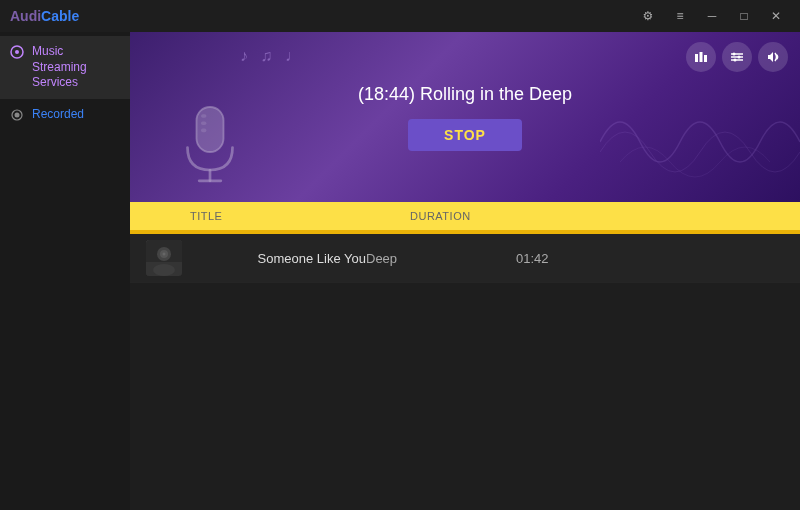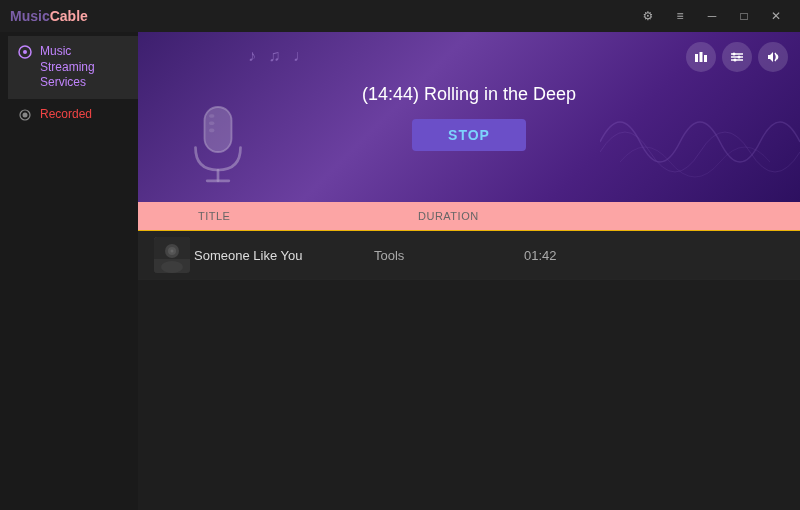--- a/index.html
+++ b/index.html
@@ -54,40 +54,39 @@
       align-items: center;
       justify-content: center;
       border-radius: 3px;
     }
 
     
     .main-layout {
       display: flex;
       flex: 1;
       overflow: hidden;
-      margin-left: 8px;
     }
 
     
     .sidebar {
       width: 130px;
       background: #1a1a1a;
       display: flex;
       flex-direction: column;
       flex-shrink: 0;
       padding-top: 4px;
     }
     .sidebar-item {
       display: flex;
       align-items: flex-start;
       padding: 8px 10px;
       cursor: pointer;
       gap: 8px;
       font-size: 12px;
-      color: #ef4444;
+      color: #3b82f6;
       line-height: 1.3;
     }
     .sidebar-item.active {
       color: #fff;
       background: #2a2a2a;
     }
     .sidebar-icon {
       flex-shrink: 0;
       margin-top: 1px;
       font-size: 13px;
@@ -164,47 +163,47 @@
 
     .now-playing-title {
       color: #fff;
       font-size: 18px;
       font-weight: 400;
       margin-bottom: 14px;
       z-index: 1;
     }
     .stop-btn {
       background: #6b4fc8;
-      color: #7dd3fc;
+      color: #fde047;
       border: none;
       padding: 8px 36px;
       border-radius: 4px;
       font-size: 14px;
       font-weight: 600;
       cursor: pointer;
       z-index: 1;
       letter-spacing: 1px;
     }
 
     
     .table-area {
       flex: 1;
       overflow-y: auto;
       background: #1e1e1e;
     }
     .table-header {
       display: grid;
       grid-template-columns: 220px 150px 150px 120px;
       padding: 8px 16px 8px 60px;
-      border-bottom: 1px solid #eab308;
+      border-bottom: 4px solid #eab308;
       font-size: 11px;
       color: #666;
       letter-spacing: 0.5px;
       text-transform: uppercase;
-      background: #fca5a5;
+      background: #fde047;
     }
     .table-row {
       display: grid;
       grid-template-columns: 40px 180px 150px 150px 120px;
       padding: 6px 16px;
       align-items: center;
       border-bottom: 1px solid #252525;
       background: #242424;
       cursor: pointer;
     }
@@ -231,20 +230,21 @@
       position: absolute;
       bottom: 0;
       left: 0;
       right: 0;
       height: 40%;
       background: rgba(255,255,255,0.05);
     }
     .track-title {
       font-size: 13px;
       color: #ddd;
+      text-align: right;
     }
     .track-artist {
       font-size: 13px;
       color: #aaa;
     }
     .track-album {
       font-size: 13px;
       color: #aaa;
     }
     .track-duration {
@@ -257,21 +257,21 @@
 
     
     .wave-svg { opacity: 0.25; position: absolute; right: 0; bottom: 0; }
   </style>
 </head>
 <body>
 
 <div class="titlebar">
   <div class="titlebar-left">
     <div class="app-logo">
-      <span>Music</span><span style="color:#fca5a5">Cable</span>
+      <span>Audi</span><span style="color:#3b82f6">Cable</span>
     </div>
   </div>
   <div class="titlebar-controls">
     <button class="titlebar-btn">⚙</button>
     <button class="titlebar-btn">≡</button>
     <button class="titlebar-btn">─</button>
     <button class="titlebar-btn">□</button>
     <button class="titlebar-btn close">✕</button>
   </div>
 </div>
@@ -343,21 +343,21 @@
       </div>
 
       <div class="music-notes" style="font-size:16px; letter-spacing:4px;">♪ ♫ ♩</div>
 
       <svg class="wave-svg" width="200" height="120" viewBox="0 0 200 120" fill="none" xmlns="http://www.w3.org/2000/svg">
         <path d="M0 60 Q20 20 40 60 Q60 100 80 60 Q100 20 120 60 Q140 100 160 60 Q180 20 200 60" stroke="rgba(200,160,255,0.6)" stroke-width="1.5" fill="none"></path>
         <path d="M0 70 Q25 30 50 70 Q75 110 100 70 Q125 30 150 70 Q175 110 200 70" stroke="rgba(200,160,255,0.4)" stroke-width="1" fill="none"></path>
         <path d="M20 80 Q45 50 70 80 Q95 110 120 80 Q145 50 170 80" stroke="rgba(200,160,255,0.3)" stroke-width="1" fill="none"></path>
       </svg>
 
-      <div class="now-playing-title">(14:44) Rolling in the Deep</div>
+      <div class="now-playing-title">(18:44) Rolling in the Deep</div>
 
       <button class="stop-btn">STOP</button>
     </div>
 
     <div class="table-area">
       <div class="table-header">
         <span>TITLE</span>
         <span>DURATION</span>
       </div>
 
@@ -367,19 +367,19 @@
             <svg width="36" height="36" viewBox="0 0 36 36">
               <rect width="36" height="36" fill="#2a2a2a"></rect>
               <circle cx="18" cy="14" r="7" fill="#444"></circle>
               <ellipse cx="18" cy="30" rx="11" ry="6" fill="#333"></ellipse>
               <circle cx="18" cy="14" r="4" fill="#555"></circle>
               <circle cx="18" cy="14" r="1.5" fill="#666"></circle>
             </svg>
           </div>
         </div>
         <span class="track-title">Someone Like You</span>
-        <span class="track-artist">Tools</span>
+        <span class="track-artist">Deep</span>
         <span class="track-duration">01:42</span>
       </div>
     </div>
 
   </div>
 </div>
 
 </body></html>

